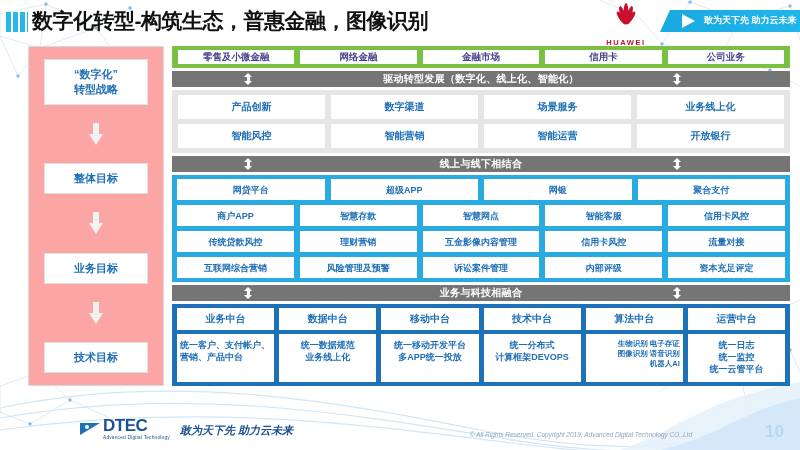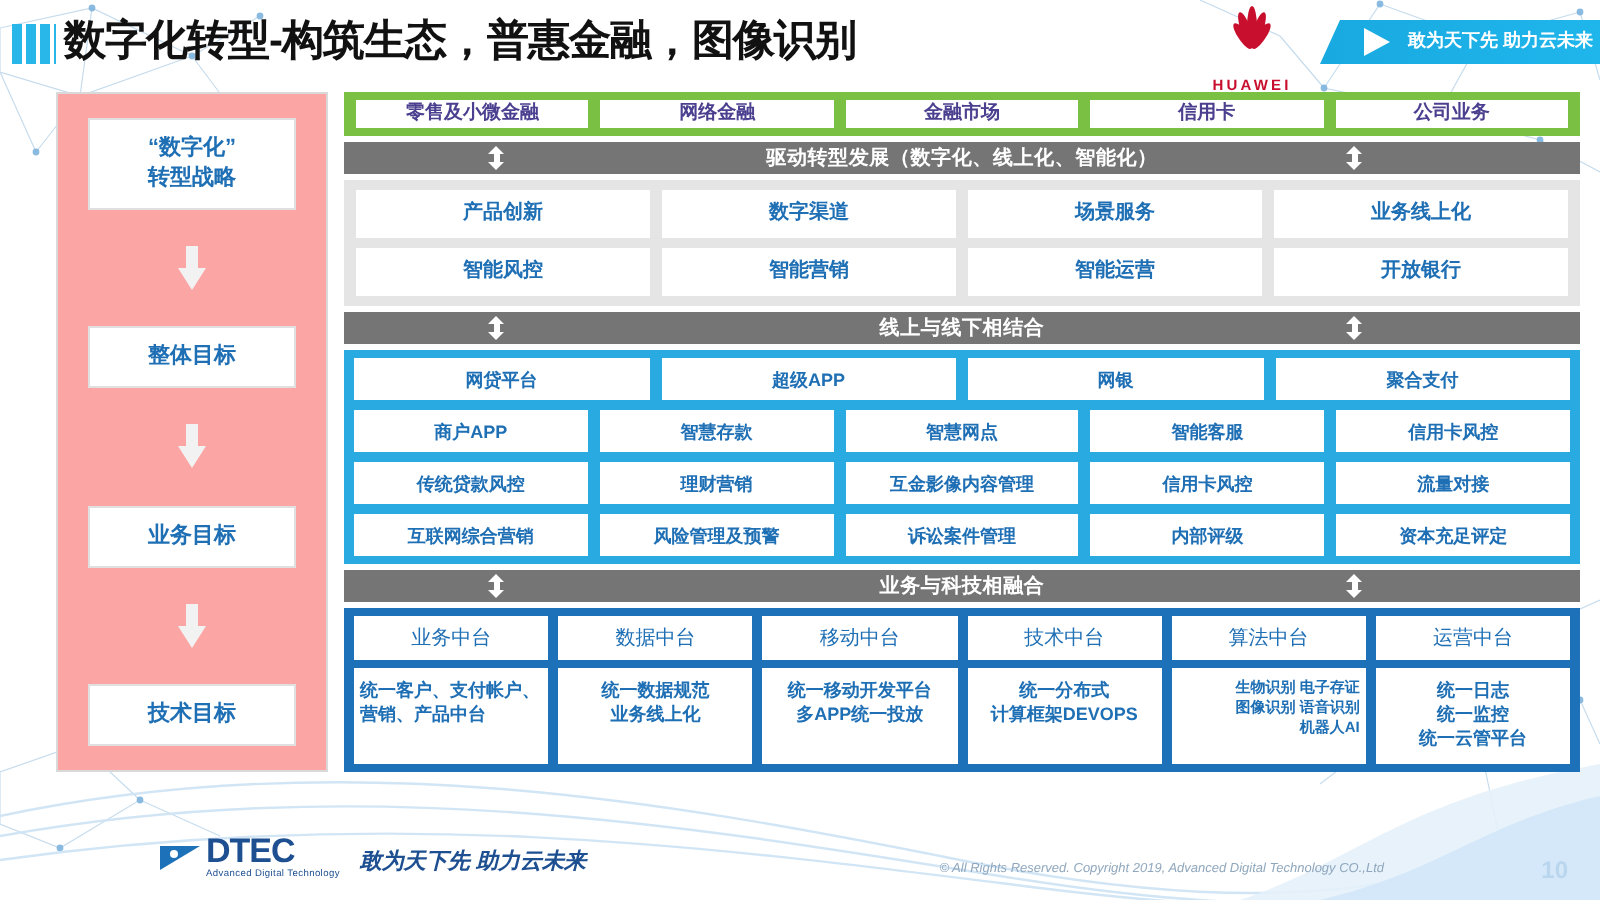--- a/index.html
+++ b/index.html
@@ -76,40 +76,40 @@
   .udarrow.r{right:108px;}
   .udarrow:before{content:"";position:absolute;left:3px;top:3px;width:3px;height:6px;background:#fff;}
   .udarrow .up{position:absolute;left:0;top:0;width:0;height:0;
      border-left:4.5px solid transparent;border-right:4.5px solid transparent;border-bottom:4px solid #fff;}
   .udarrow .dw{position:absolute;left:0;bottom:0;width:0;height:0;
      border-left:4.5px solid transparent;border-right:4.5px solid transparent;border-top:4px solid #fff;}
 
   
   .platrow{display:flex;gap:5px;}
   .platcol{flex:1;display:flex;flex-direction:column;gap:4px;}
-  .plathead{background:#fff;text-align:center;color:#1f6fb5;font-weight:normal;font-size:10px;padding:4px 1px;}
+  .plathead{background:#fff;text-align:center;color:#1f6fb5;font-weight:bold;font-size:10px;padding:4px 1px;}
   .platbody{background:#fff;color:#1f6fb5;font-weight:bold;font-size:9px;line-height:12px;
      text-align:center;padding:5px 3px;min-height:48px;box-sizing:border-box;}
   .platbody.leftal{text-align:left;}
   .platbody.tiny{font-size:7.5px;line-height:10px;text-align:right;padding-left:4px;}
 
   
   .footer{position:absolute;left:0;bottom:0;width:800px;height:56px;z-index:5;}
   .dtec{position:absolute;left:80px;bottom:10px;display:flex;align-items:flex-end;}
   .dtec-mark{width:22px;height:20px;position:relative;margin-right:1px;}
   .dtec-mark .tri{position:absolute;left:0;top:3px;width:0;height:0;
      border-left:20px solid #1d71b8;border-bottom:12px solid transparent;}
   .dtec-mark .dot{position:absolute;left:5px;top:5px;width:4px;height:4px;background:#fff;border-radius:50%;}
   .dtec-word{font-size:17px;font-weight:bold;color:#1d4f91;letter-spacing:-0.5px;line-height:17px;}
   .dtec-sub{font-size:4.8px;color:#1d4f91;letter-spacing:.2px;margin-top:1px;}
   .dtec-slogan{font-size:11px;font-weight:bold;color:#1d4f91;font-style:italic;
      margin-left:10px;margin-bottom:2px;white-space:nowrap;}
   .copyright{position:absolute;right:108px;bottom:12px;font-size:6.5px;color:#8fa7bd;
      font-style:italic;white-space:nowrap;}
-  .pagenum{position:absolute;right:16px;bottom:8px;font-size:12px;font-weight:bold;color:#b9d6ee;}
+  .pagenum{position:absolute;right:16px;bottom:8px;font-size:17px;font-weight:bold;color:#b9d6ee;}
 </style>
 </head>
 <body>
 
 <div id="slide">
 
   <svg class="netbg" viewBox="0 0 800 450">
     <g stroke="#bcd6ea" stroke-width="0.6" fill="none" opacity="0.85">
       <path d="M0 14 L46 4 L96 28 L40 48 L0 36 Z"></path>
       <path d="M46 4 L40 48 M96 28 L130 8 M96 28 L120 60 M40 48 L18 76 M0 36 L18 76"></path>

